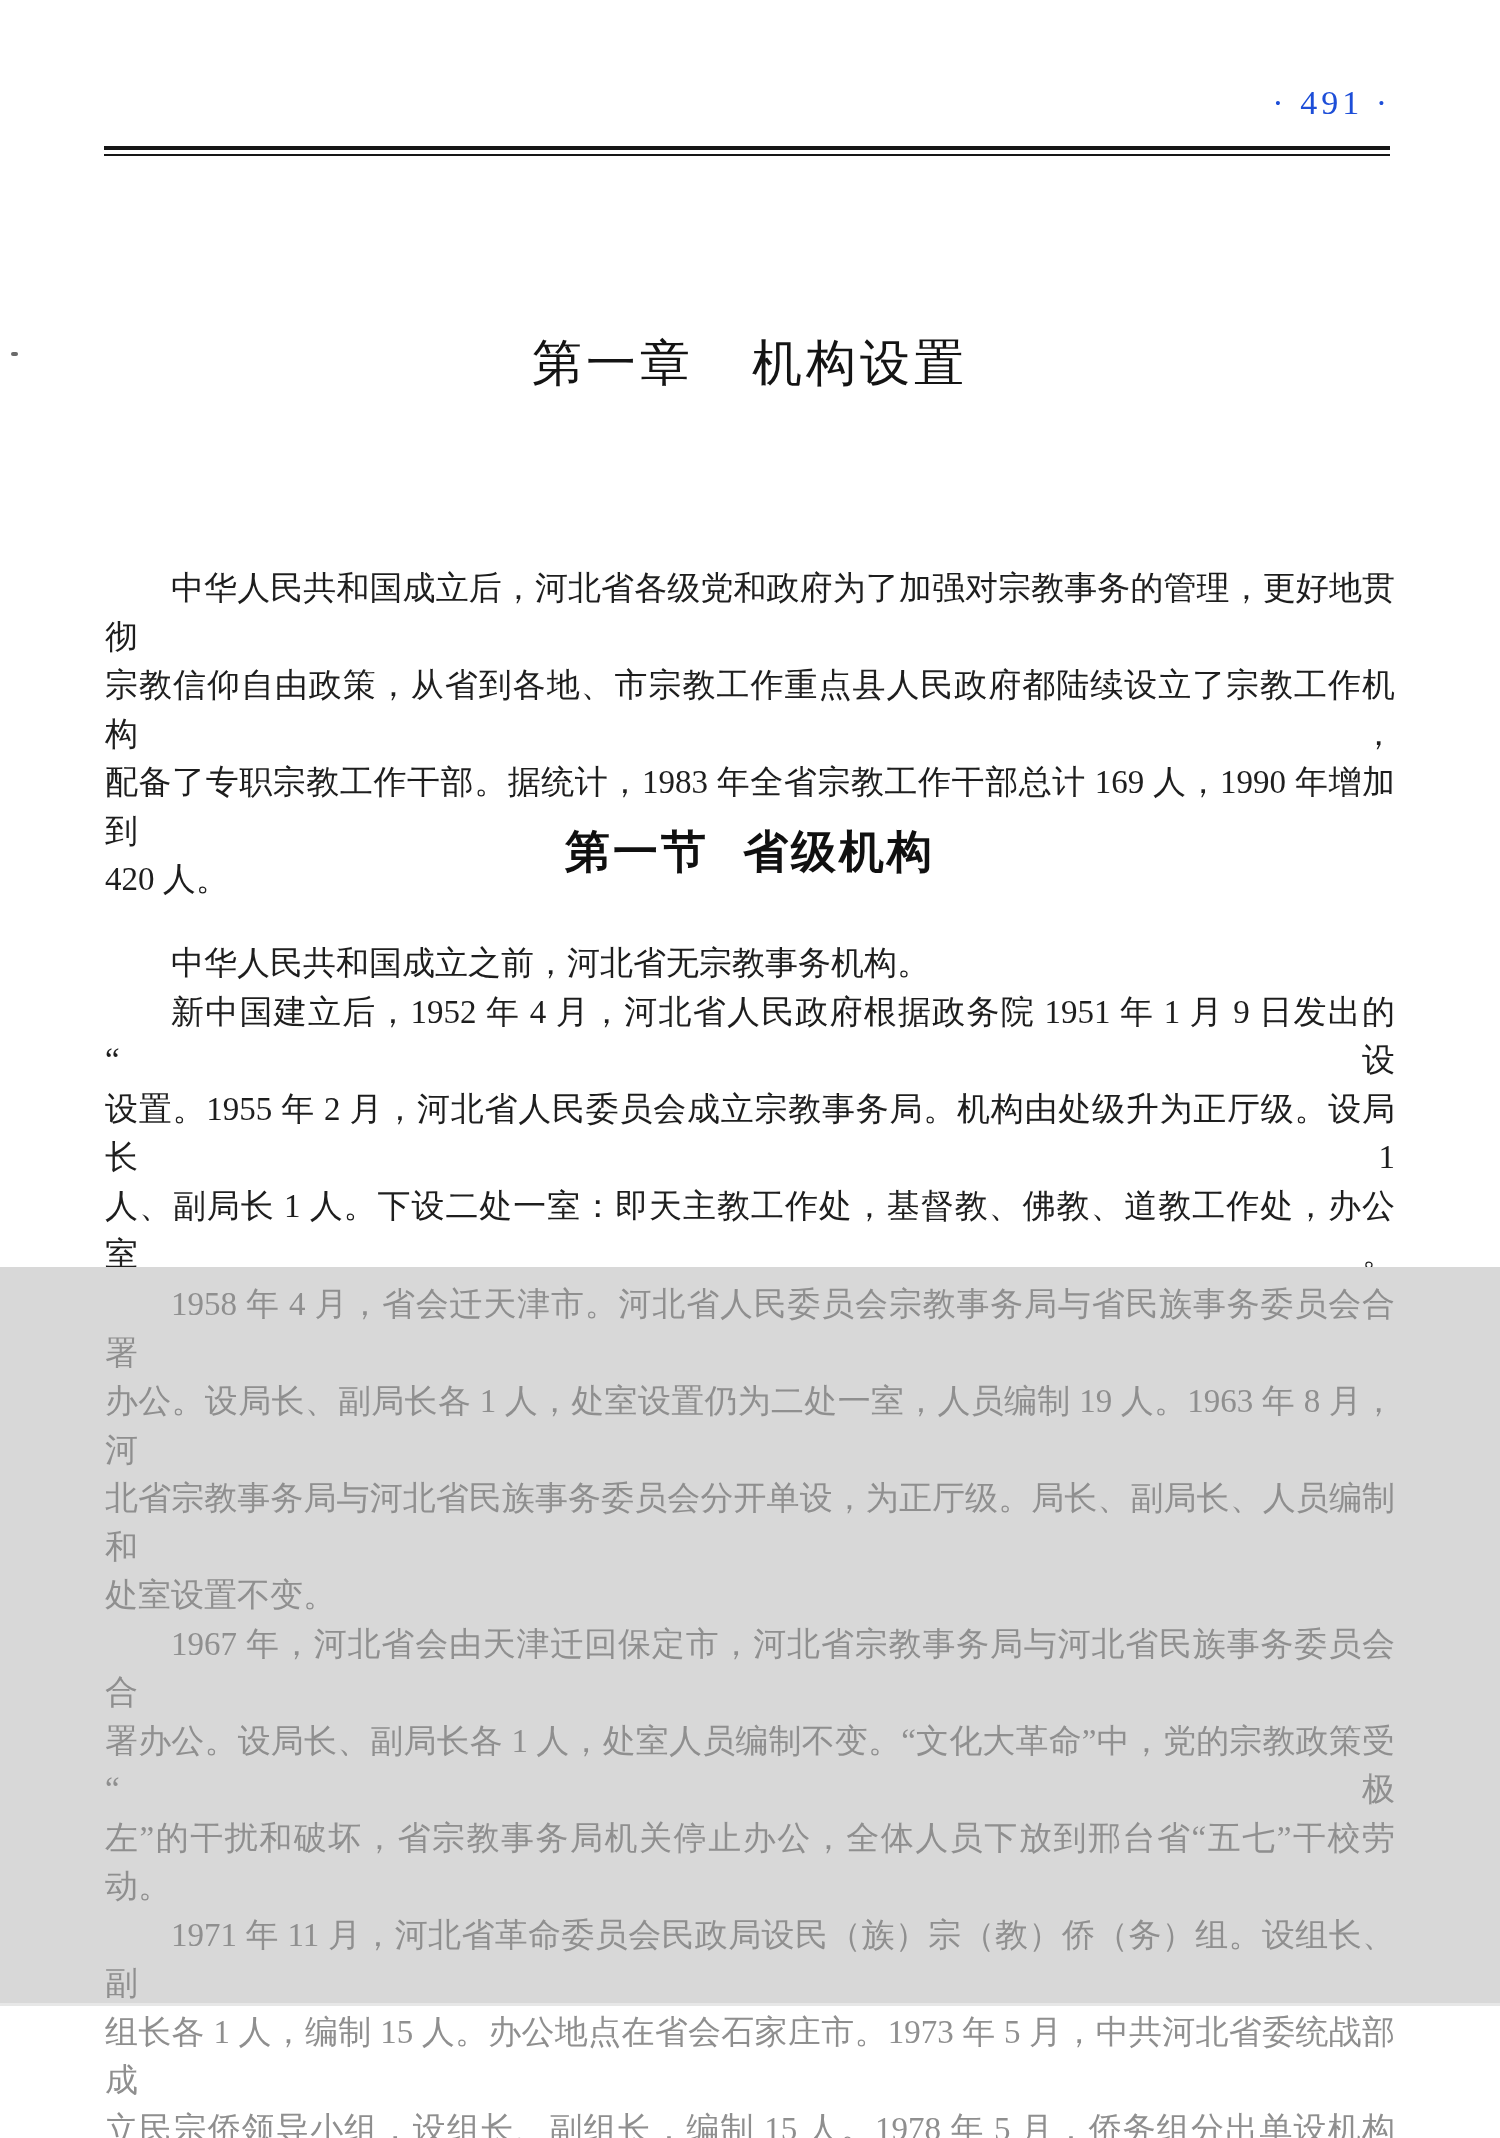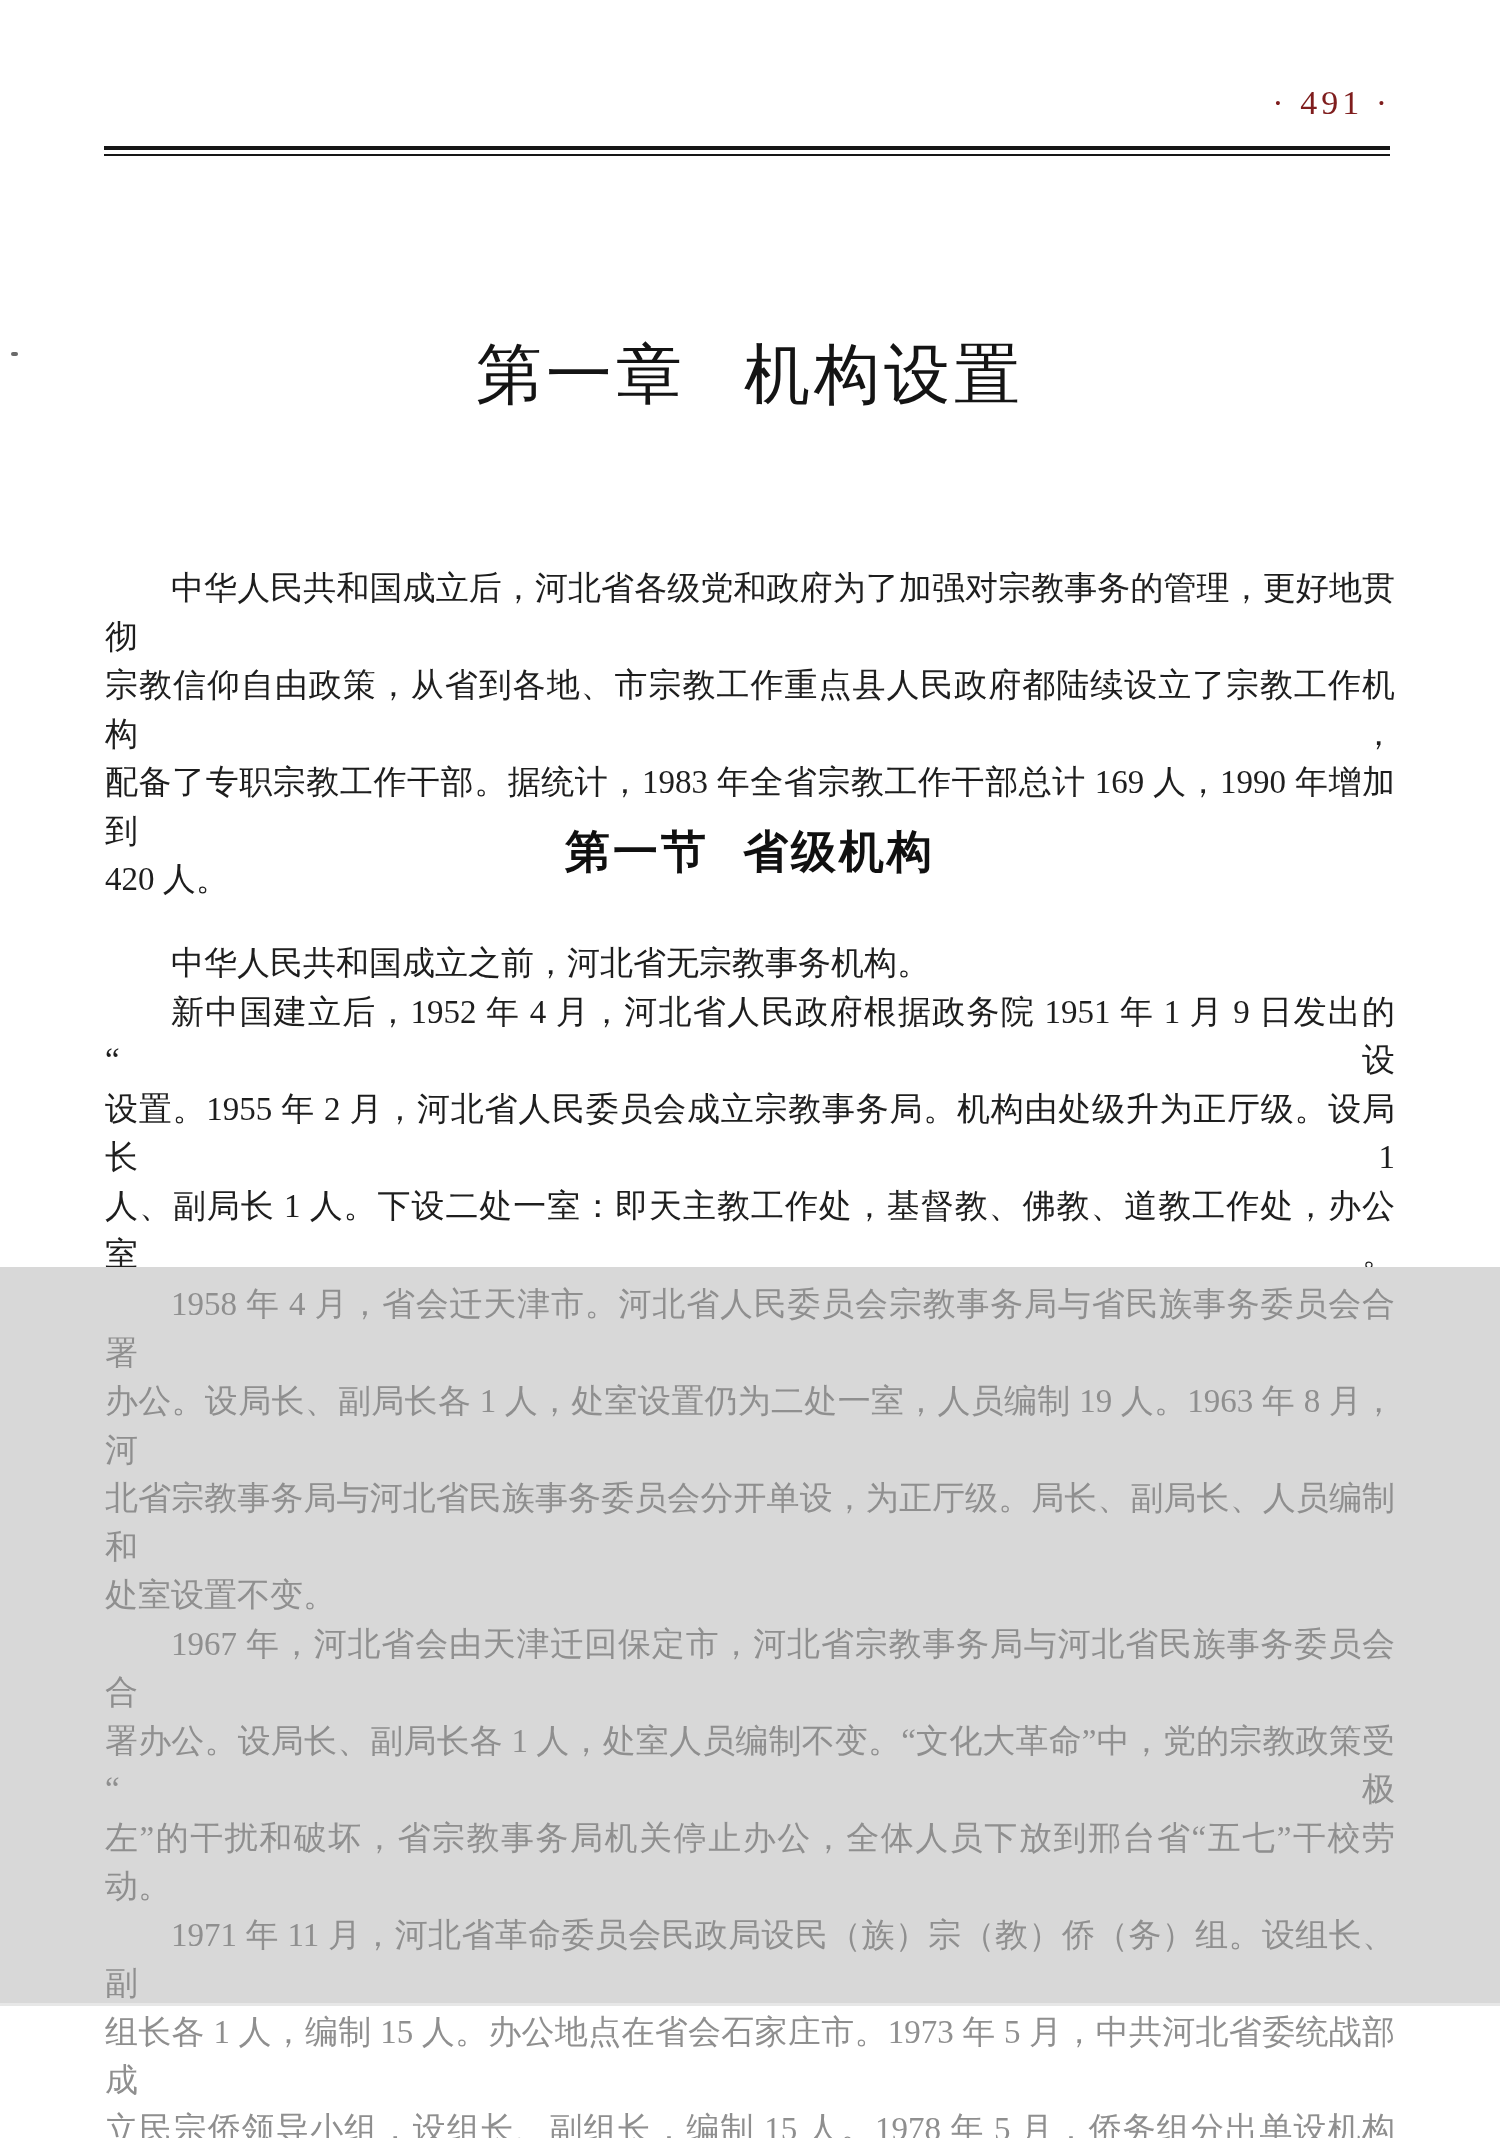--- a/index.html
+++ b/index.html
@@ -10,41 +10,41 @@
     font-family: "Liberation Serif", "DejaVu Serif", serif;
     color: #1e1e1e;
     overflow: hidden;
   }
   .page-number {
     position: absolute;
     top: 84px; left: 105px; width: 1286px;
     text-align: right;
     font-size: 34px;
     letter-spacing: 4px;
-    color: #7f1d1d;
+    color: #1d4ed8;
   }
   .header-rule {
     position: absolute;
     top: 146px; left: 104px; width: 1286px;
     height: 4px;
     border-top: 4px solid #161616;
     border-bottom: 2px solid #161616;
   }
   .scan-dot {
     position: absolute;
     left: 11px; top: 352px;
     width: 7px; height: 4px;
     background: #6a6a6a;
     border-radius: 2px;
   }
   .chapter-heading {
     position: absolute;
     top: 330px; left: 105px; width: 1290px;
     text-align: center;
-    font-size: 66px;
+    font-size: 50px;
     letter-spacing: 4px;
     color: #141414;
     white-space: nowrap;
   }
   .gap-wide { display: inline-block; width: 58px; }
   .gap-mid  { display: inline-block; width: 34px; }
   .section-heading {
     position: absolute;
     top: 822px; left: 105px; width: 1290px;
     text-align: center;

